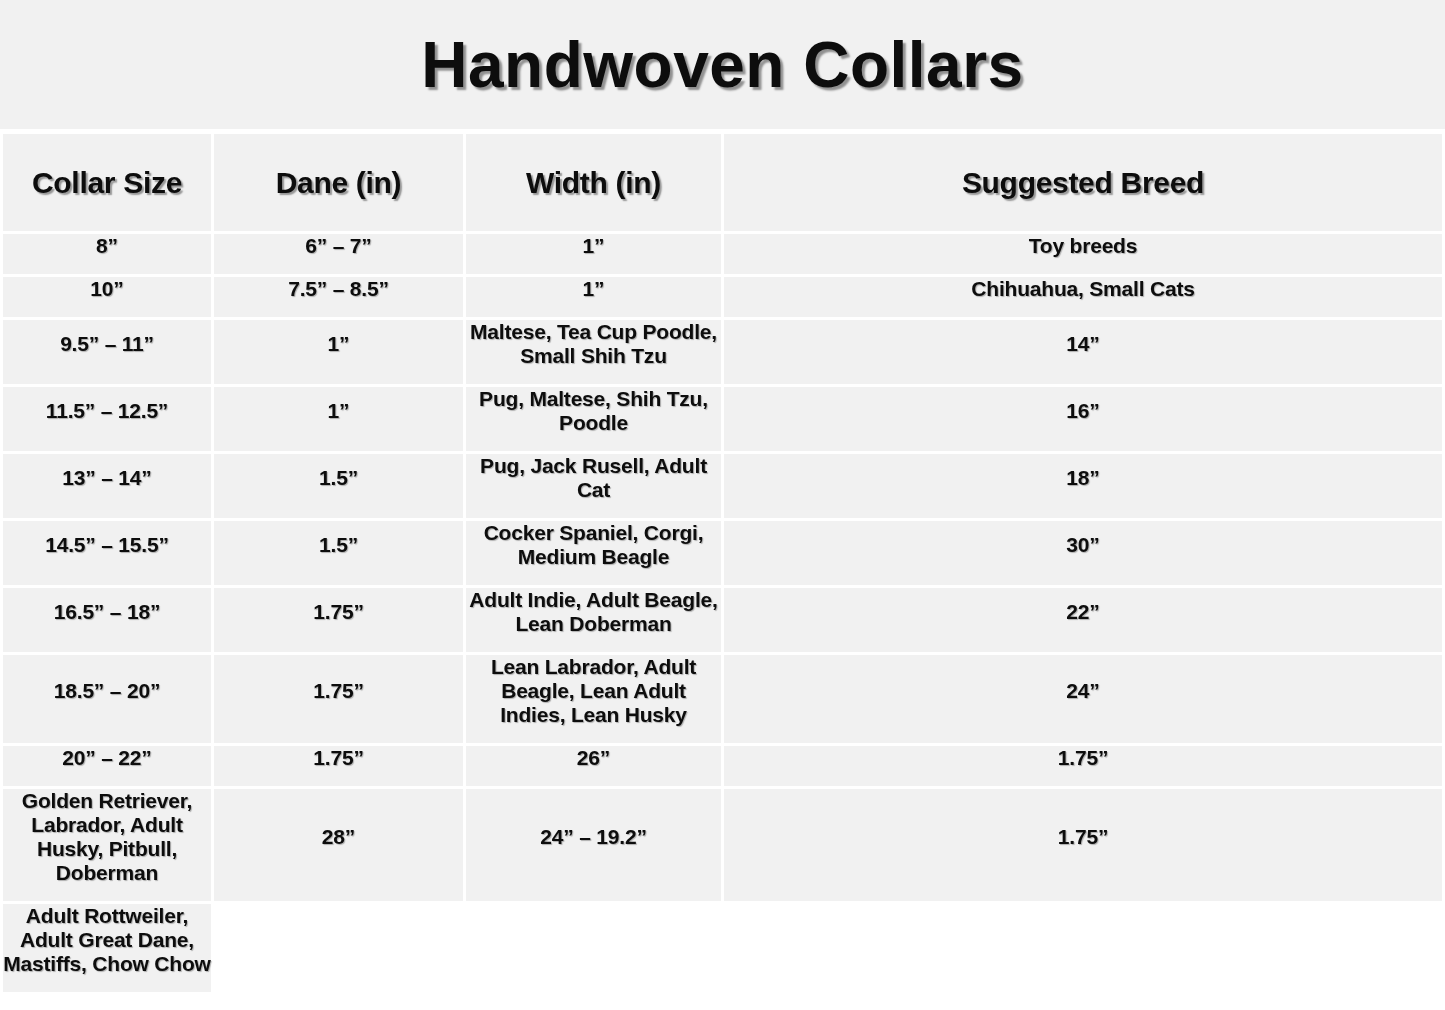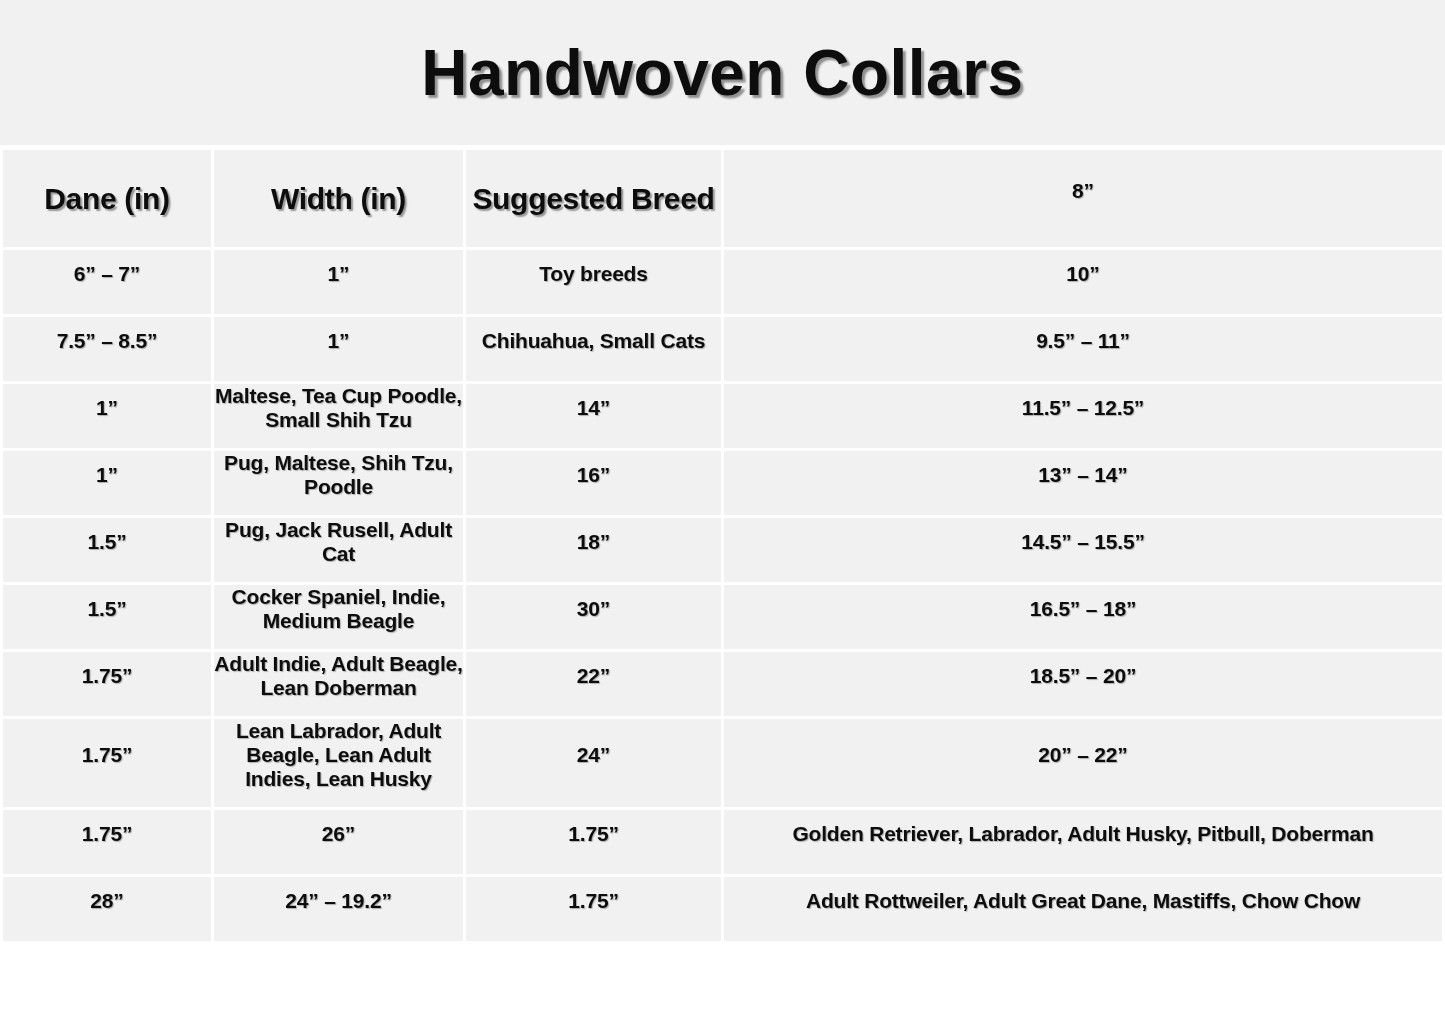--- a/index.html
+++ b/index.html
@@ -10,21 +10,21 @@
   .slide {
     position: relative;
     width: 1445px;
     height: 1010px;
     background: var(--gap-color, #ffffff);
     overflow: hidden;
     font-family: "Liberation Sans", sans-serif;
     color: var(--text-color, #0d0d0d);
   }
   .title-block {
-    height: 145px;
+    height: 129px;
     background: var(--cell-bg, #f1f1f1);
     display: flex;
     align-items: center;
     justify-content: center;
     margin-bottom: 5px;
   }
   .page-title {
     font-size: 64px;
     font-weight: 700;
     letter-spacing: 0.5px;
@@ -62,20 +62,21 @@
 </style>
 </head>
 <body>
 
 <div class="slide">
   <div class="title-block">
     <div class="page-title">Handwoven Collars</div>
   </div>
   <div class="size-table">
 
+  <div class="cell header-cell">Collar Size</div>
       <div class="cell header-cell">Dane (in)</div>
       <div class="cell header-cell">Width (in)</div>
       <div class="cell header-cell">Suggested Breed</div>
       <div class="cell data-cell">8”</div>
       <div class="cell data-cell">6” – 7”</div>
       <div class="cell data-cell">1”</div>
       <div class="cell data-cell">Toy breeds</div>
       <div class="cell data-cell">10”</div>
       <div class="cell data-cell">7.5” – 8.5”</div>
       <div class="cell data-cell">1”</div>
@@ -87,21 +88,21 @@
       <div class="cell data-cell">11.5” – 12.5”</div>
       <div class="cell data-cell">1”</div>
       <div class="cell data-cell">Pug, Maltese, Shih Tzu, Poodle</div>
       <div class="cell data-cell">16”</div>
       <div class="cell data-cell">13” – 14”</div>
       <div class="cell data-cell">1.5”</div>
       <div class="cell data-cell">Pug, Jack Rusell, Adult Cat</div>
       <div class="cell data-cell">18”</div>
       <div class="cell data-cell">14.5” – 15.5”</div>
       <div class="cell data-cell">1.5”</div>
-      <div class="cell data-cell">Cocker Spaniel, Indie, Medium Beagle</div>
+      <div class="cell data-cell">Cocker Spaniel, Corgi, Medium Beagle</div>
       <div class="cell data-cell">30”</div>
       <div class="cell data-cell">16.5” – 18”</div>
       <div class="cell data-cell">1.75”</div>
       <div class="cell data-cell">Adult Indie, Adult Beagle, Lean Doberman</div>
       <div class="cell data-cell">22”</div>
       <div class="cell data-cell">18.5” – 20”</div>
       <div class="cell data-cell">1.75”</div>
       <div class="cell data-cell">Lean Labrador, Adult Beagle, Lean Adult Indies, Lean Husky</div>
       <div class="cell data-cell">24”</div>
       <div class="cell data-cell">20” – 22”</div>

